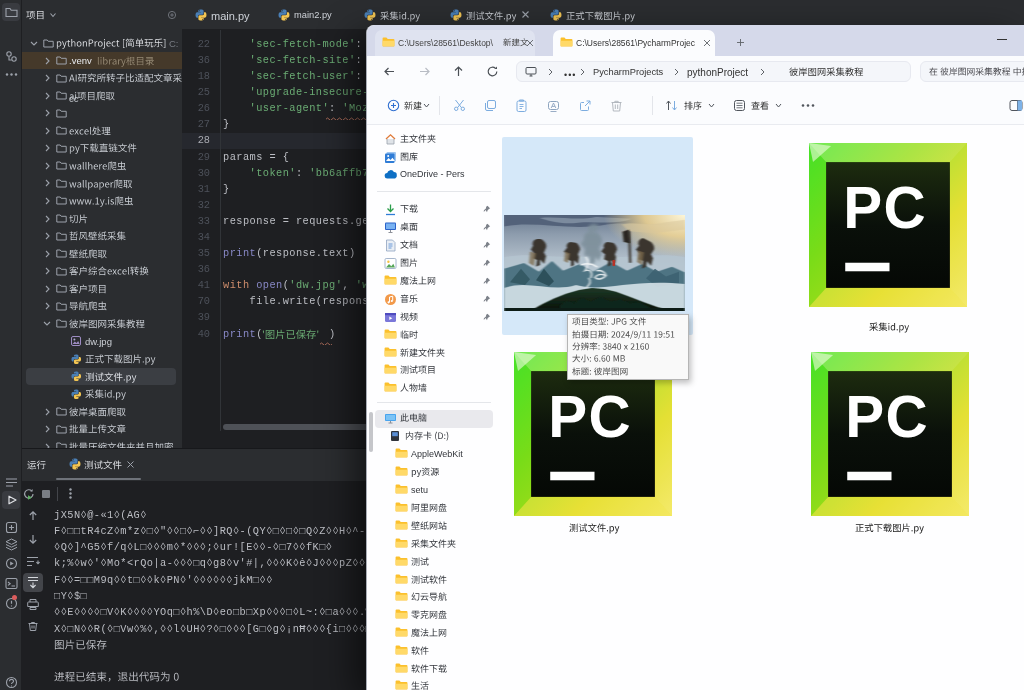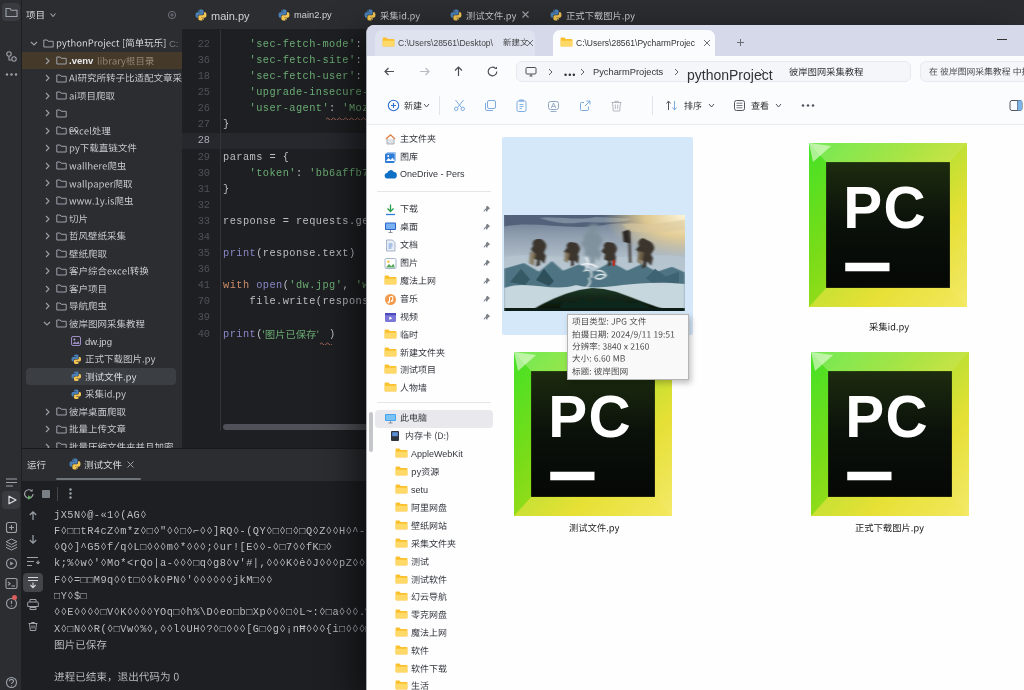--- a/index.html
+++ b/index.html
@@ -129,21 +129,21 @@
         <path fill="#dfe1e5" d="M0.9 2.2H1.7V0.4L1.7 -0.5C2.2 -0.1 2.7 0.1 3.1 0.1C4.3 0.1 5.4 -0.9 5.4 -2.7C5.4 -4.3 4.7 -5.3 3.3 -5.3C2.7 -5.3 2.2 -4.9 1.7 -4.6H1.7L1.6 -5.2H0.9ZM3 -0.6C2.7 -0.6 2.2 -0.7 1.7 -1.1V-3.9C2.2 -4.3 2.7 -4.6 3.1 -4.6C4.1 -4.6 4.5 -3.8 4.5 -2.7C4.5 -1.4 3.9 -0.6 3 -0.6Z M6.8 2.2C7.9 2.2 8.4 1.4 8.8 0.4L10.7 -5.2H9.9L8.9 -2.3C8.8 -1.8 8.7 -1.3 8.5 -0.8H8.5C8.3 -1.3 8.1 -1.8 8 -2.3L6.9 -5.2H6L8.1 0L8 0.4C7.8 1 7.4 1.5 6.8 1.5C6.7 1.5 6.5 1.5 6.4 1.4L6.2 2.1C6.4 2.2 6.6 2.2 6.8 2.2Z M13.3 0.1C13.7 0.1 14 0 14.3 -0.1L14.1 -0.7C13.9 -0.6 13.7 -0.6 13.5 -0.6C12.9 -0.6 12.7 -0.9 12.7 -1.6V-4.5H14.1V-5.2H12.7V-6.6H12L11.9 -5.2L11.1 -5.1V-4.5H11.9V-1.6C11.9 -0.6 12.2 0.1 13.3 0.1Z M15.3 0H16.2V-3.7C16.7 -4.3 17 -4.5 17.6 -4.5C18.3 -4.5 18.6 -4.1 18.6 -3.2V0H19.4V-3.3C19.4 -4.6 18.9 -5.3 17.8 -5.3C17.1 -5.3 16.6 -4.9 16.1 -4.4L16.2 -5.5V-7.6H15.3Z M23.1 0.1C24.3 0.1 25.5 -0.9 25.5 -2.6C25.5 -4.3 24.3 -5.3 23.1 -5.3C21.8 -5.3 20.7 -4.3 20.7 -2.6C20.7 -0.9 21.8 0.1 23.1 0.1ZM23.1 -0.6C22.2 -0.6 21.6 -1.4 21.6 -2.6C21.6 -3.8 22.2 -4.6 23.1 -4.6C24 -4.6 24.6 -3.8 24.6 -2.6C24.6 -1.4 24 -0.6 23.1 -0.6Z M26.8 0H27.7V-3.7C28.2 -4.3 28.6 -4.5 29.1 -4.5C29.8 -4.5 30.1 -4.1 30.1 -3.2V0H30.9V-3.3C30.9 -4.6 30.4 -5.3 29.4 -5.3C28.7 -5.3 28.1 -4.9 27.6 -4.4H27.6L27.5 -5.2H26.8Z M32.7 0H33.6V-2.8H34.7C36.3 -2.8 37.3 -3.4 37.3 -4.9C37.3 -6.4 36.2 -7 34.7 -7H32.7ZM33.6 -3.5V-6.3H34.6C35.8 -6.3 36.4 -5.9 36.4 -4.9C36.4 -3.9 35.8 -3.5 34.6 -3.5Z M38.6 0H39.5V-3.3C39.8 -4.2 40.4 -4.5 40.8 -4.5C41 -4.5 41.1 -4.5 41.3 -4.4L41.5 -5.2C41.3 -5.3 41.1 -5.3 40.9 -5.3C40.3 -5.3 39.8 -4.9 39.4 -4.2H39.4L39.3 -5.2H38.6Z M44.3 0.1C45.6 0.1 46.7 -0.9 46.7 -2.6C46.7 -4.3 45.6 -5.3 44.3 -5.3C43.1 -5.3 41.9 -4.3 41.9 -2.6C41.9 -0.9 43.1 0.1 44.3 0.1ZM44.3 -0.6C43.4 -0.6 42.8 -1.4 42.8 -2.6C42.8 -3.8 43.4 -4.6 44.3 -4.6C45.2 -4.6 45.8 -3.8 45.8 -2.6C45.8 -1.4 45.2 -0.6 44.3 -0.6Z M47.5 2.3C48.6 2.3 48.9 1.6 48.9 0.6V-5.2H48.1V0.6C48.1 1.2 48 1.6 47.4 1.6C47.3 1.6 47.1 1.6 46.9 1.5L46.8 2.2C47 2.2 47.2 2.3 47.5 2.3ZM48.5 -6.2C48.8 -6.2 49.1 -6.5 49.1 -6.8C49.1 -7.1 48.8 -7.4 48.5 -7.4C48.2 -7.4 47.9 -7.1 47.9 -6.8C47.9 -6.5 48.2 -6.2 48.5 -6.2Z M52.8 0.1C53.5 0.1 54 -0.1 54.5 -0.4L54.2 -1C53.8 -0.7 53.4 -0.6 52.9 -0.6C51.9 -0.6 51.2 -1.3 51.2 -2.4H54.6C54.7 -2.5 54.7 -2.7 54.7 -2.9C54.7 -4.3 53.9 -5.3 52.6 -5.3C51.4 -5.3 50.3 -4.3 50.3 -2.6C50.3 -0.9 51.4 0.1 52.8 0.1ZM51.1 -3C51.3 -4 51.9 -4.6 52.6 -4.6C53.4 -4.6 53.9 -4 53.9 -3Z M58 0.1C58.6 0.1 59.2 -0.1 59.7 -0.5L59.3 -1.1C58.9 -0.8 58.5 -0.6 58.1 -0.6C57.1 -0.6 56.5 -1.4 56.5 -2.6C56.5 -3.8 57.1 -4.6 58.1 -4.6C58.5 -4.6 58.8 -4.4 59.1 -4.1L59.5 -4.7C59.2 -5 58.7 -5.3 58 -5.3C56.7 -5.3 55.6 -4.3 55.6 -2.6C55.6 -0.9 56.6 0.1 58 0.1Z M62.4 0.1C62.7 0.1 63.1 0 63.4 -0.1L63.2 -0.7C63 -0.6 62.8 -0.6 62.6 -0.6C62 -0.6 61.8 -0.9 61.8 -1.6V-4.5H63.2V-5.2H61.8V-6.6H61.1L61 -5.2L60.2 -5.1V-4.5H60.9V-1.6C60.9 -0.6 61.3 0.1 62.4 0.1Z M67 1.6H68.9V1.1H67.6V-7H68.9V-7.5H67Z M70.2 -4.3V0.7H70.9V-4.3ZM70.6 -5.1C71 -4.8 71.5 -4.3 71.7 -3.9L72.2 -4.3C72 -4.6 71.6 -5.1 71.1 -5.5ZM72.2 -3.7V-0.4H75.7V-3.7ZM71.1 -8C70.8 -7.1 70.3 -6.2 69.6 -5.7C69.8 -5.6 70.1 -5.4 70.2 -5.3C70.6 -5.6 70.9 -6.1 71.2 -6.5H71.8C72 -6.2 72.2 -5.7 72.3 -5.4L72.9 -5.6C72.9 -5.9 72.7 -6.2 72.5 -6.5H73.9V-7.1H71.5C71.6 -7.4 71.7 -7.6 71.8 -7.8ZM74.8 -8C74.6 -7.2 74.2 -6.4 73.6 -5.9C73.8 -5.8 74.1 -5.6 74.2 -5.5C74.5 -5.8 74.7 -6.1 75 -6.5H75.7C76 -6.1 76.3 -5.7 76.4 -5.3L77 -5.6C76.9 -5.9 76.7 -6.2 76.5 -6.5H78V-7.1H75.3C75.4 -7.4 75.4 -7.6 75.5 -7.8ZM75.1 -1.8V-0.9H72.8V-1.8ZM72.8 -3.1H75.1V-2.3H72.8ZM72.5 -5.1V-4.5H77V-0.1C77 0 76.9 0.1 76.8 0.1C76.6 0.1 76.1 0.1 75.6 0.1C75.7 0.2 75.8 0.5 75.8 0.7C76.5 0.7 77 0.7 77.3 0.6C77.6 0.5 77.7 0.3 77.7 -0.1V-5.1Z M80.8 -4.2H83V-3.1H80.8ZM83.8 -4.2H86.1V-3.1H83.8ZM80.8 -5.7H83V-4.7H80.8ZM83.8 -5.7H86.1V-4.7H83.8ZM85.4 -7.9C85.2 -7.5 84.8 -6.8 84.5 -6.3H82.2L82.5 -6.5C82.4 -6.9 81.9 -7.5 81.5 -7.9L80.9 -7.7C81.3 -7.3 81.6 -6.7 81.8 -6.3H80.1V-2.5H83V-1.6H79.2V-0.9H83V0.8H83.8V-0.9H87.7V-1.6H83.8V-2.5H86.9V-6.3H85.3C85.6 -6.7 85.9 -7.2 86.2 -7.7Z M92.3 -7.3V-6.6H96.8V-7.3ZM88.5 -1.1 88.7 -0.4C89.6 -0.6 90.8 -1 92 -1.3L91.9 -2L90.6 -1.6V-3.8H91.7V-4.5H90.6V-6.6H91.8V-7.2H88.6V-6.6H89.9V-4.5H88.8V-3.8H89.9V-1.4ZM91.9 -4.6V-3.9H93.1C93.1 -1.8 92.8 -0.5 90.9 0.2C91 0.4 91.2 0.6 91.3 0.8C93.4 -0 93.7 -1.5 93.8 -3.9H94.9V-0.3C94.9 0.5 95.1 0.7 95.8 0.7C95.9 0.7 96.4 0.7 96.6 0.7C97.2 0.7 97.4 0.3 97.4 -1C97.2 -1 96.9 -1.1 96.8 -1.3C96.7 -0.2 96.7 0 96.5 0C96.4 0 95.9 0 95.9 0C95.7 0 95.6 -0 95.6 -0.3V-3.9H97.3V-4.6Z M99.9 -2.6C99.5 -1.8 98.7 -0.9 98 -0.3C98.2 -0.2 98.5 0 98.6 0.2C99.3 -0.5 100.1 -1.5 100.6 -2.4ZM104.3 -2.3C104.9 -1.6 105.8 -0.5 106.1 0.1L106.8 -0.2C106.4 -0.9 105.6 -1.9 104.9 -2.6ZM98.9 -3.3C99 -3.4 99.4 -3.5 100 -3.5H102.3V-0.2C102.3 -0 102.2 0 102 0C101.9 0 101.3 0 100.7 0C100.8 0.2 100.9 0.5 101 0.7C101.8 0.7 102.3 0.7 102.6 0.6C102.9 0.5 103 0.3 103 -0.2V-3.5H106.5L106.5 -4.2H103V-6.1H102.3V-4.2H99.6C99.8 -4.9 99.9 -5.8 100 -6.6C102.1 -6.7 104.5 -6.9 106 -7.2L105.6 -7.9C104.1 -7.5 101.5 -7.3 99.3 -7.3C99.3 -6.2 99 -4.9 99 -4.6C98.9 -4.3 98.8 -4.1 98.7 -4C98.7 -3.8 98.9 -3.5 98.9 -3.3Z M107.5 1.6H109.4V-7.5H107.5V-7H108.7V1.1H107.5Z"></path>
       </svg>
       <div class="tlat" style="left:169px;top:37.5px;color:#787c83">C:</div>
       <div class="abs" style="left:22px;top:52.0px;width:160px;height:17px;background:#45392a"></div>
       <svg class="abs" style="left:44px;top:56.55px" width="7" height="8" viewBox="0 0 7 8">
         <path d="M2 1l3 3-3 3" fill="none" stroke="#9da2ab" stroke-width="1.1"></path>
       </svg>
       <svg class="abs" style="left:56px;top:56.05px" width="11" height="9" viewBox="0 0 11 9">
         <path d="M.8 1h3.4l1 1.3h5V8H.8z" fill="none" stroke="#9da2ab" stroke-width="1"></path>
       </svg>
-      <div class="tlat" style="left:69px;top:55.0px;color:#e8eaee;font-weight:bold">.venv</div>
+      <div class="tlat" style="left:69px;top:55.0px;color:#e8eaee;font-weight:normal">.venv</div>
       <svg class="vt" style="left:97px;top:54.7px" width="59.4" height="12.8" viewBox="0 -9.5 59.4 12.8">
         <path fill="#968a75" d="M1.8 0.1C2 0.1 2.2 0.1 2.3 0L2.2 -0.6C2.1 -0.6 2 -0.6 2 -0.6C1.9 -0.6 1.7 -0.7 1.7 -1V-7.6H0.9V-1C0.9 -0.3 1.1 0.1 1.8 0.1Z M3.6 0H4.4V-5.2H3.6ZM4 -6.2C4.4 -6.2 4.6 -6.5 4.6 -6.8C4.6 -7.1 4.4 -7.4 4 -7.4C3.7 -7.4 3.4 -7.1 3.4 -6.8C3.4 -6.5 3.7 -6.2 4 -6.2Z M8.5 0.1C9.6 0.1 10.7 -0.9 10.7 -2.7C10.7 -4.3 10 -5.3 8.6 -5.3C8.1 -5.3 7.5 -5 7 -4.6L7.1 -5.5V-7.6H6.2V0H6.9L7 -0.5H7C7.4 -0.1 8 0.1 8.5 0.1ZM8.3 -0.6C8 -0.6 7.5 -0.7 7.1 -1.1V-3.9C7.5 -4.3 8 -4.6 8.4 -4.6C9.4 -4.6 9.8 -3.8 9.8 -2.7C9.8 -1.4 9.2 -0.6 8.3 -0.6Z M12.1 0H12.9V-3.3C13.3 -4.2 13.8 -4.5 14.2 -4.5C14.4 -4.5 14.6 -4.5 14.7 -4.4L14.9 -5.2C14.7 -5.3 14.6 -5.3 14.3 -5.3C13.8 -5.3 13.2 -4.9 12.9 -4.2H12.9L12.8 -5.2H12.1Z M16.9 0.1C17.6 0.1 18.1 -0.2 18.6 -0.6H18.7L18.7 0H19.5V-3.2C19.5 -4.5 18.9 -5.3 17.7 -5.3C16.8 -5.3 16.1 -4.9 15.6 -4.6L16 -4C16.4 -4.3 16.9 -4.6 17.5 -4.6C18.4 -4.6 18.6 -3.9 18.6 -3.3C16.4 -3 15.4 -2.5 15.4 -1.3C15.4 -0.4 16.1 0.1 16.9 0.1ZM17.2 -0.6C16.7 -0.6 16.3 -0.8 16.3 -1.4C16.3 -2.1 16.9 -2.5 18.6 -2.7V-1.3C18.1 -0.8 17.7 -0.6 17.2 -0.6Z M21.1 0H22V-3.3C22.3 -4.2 22.8 -4.5 23.3 -4.5C23.5 -4.5 23.6 -4.5 23.8 -4.4L23.9 -5.2C23.8 -5.3 23.6 -5.3 23.4 -5.3C22.8 -5.3 22.3 -4.9 21.9 -4.2H21.9L21.8 -5.2H21.1Z M24.9 2.2C25.9 2.2 26.4 1.4 26.8 0.4L28.7 -5.2H27.9L27 -2.3C26.8 -1.8 26.7 -1.3 26.5 -0.8H26.5C26.3 -1.3 26.1 -1.8 26 -2.3L24.9 -5.2H24L26.1 0L26 0.4C25.8 1 25.4 1.5 24.8 1.5C24.7 1.5 24.5 1.5 24.4 1.4L24.3 2.1C24.4 2.2 24.6 2.2 24.9 2.2Z M30.8 -8V-6.1H29.3V-5.5H30.7C30.4 -4.2 29.8 -2.7 29.2 -1.9C29.3 -1.7 29.5 -1.4 29.6 -1.2C30 -1.8 30.4 -2.8 30.8 -3.9V0.8H31.4V-4.2C31.7 -3.7 32 -3.1 32.1 -2.8L32.6 -3.3C32.4 -3.6 31.7 -4.7 31.4 -5V-5.5H32.6V-6.1H31.4V-8ZM36.5 -5.2V-4H33.6V-5.2ZM36.5 -5.8H33.6V-6.9H36.5ZM33 0.8C33.1 0.6 33.4 0.5 35.4 0C35.4 -0.1 35.4 -0.4 35.4 -0.6L33.6 -0.2V-3.4H34.6C35.1 -1.5 36 -0 37.5 0.7C37.6 0.5 37.9 0.2 38 0.1C37.2 -0.2 36.6 -0.8 36.1 -1.5C36.6 -1.8 37.3 -2.2 37.7 -2.6L37.3 -3.1C36.9 -2.7 36.3 -2.3 35.8 -2C35.5 -2.4 35.3 -2.9 35.2 -3.4H37.2V-7.6H32.9V-0.4C32.9 -0 32.8 0.1 32.7 0.2C32.8 0.3 32.9 0.6 33 0.8Z M40.6 -4.5H45.6V-2.9H40.6ZM40.6 -5.1V-6.7H45.6V-5.1ZM40.6 -2.2H45.6V-0.6H40.6ZM39.9 -7.4V0.7H40.6V0.1H45.6V0.7H46.3V-7.4Z M49.1 -3C49.7 -2.7 50.5 -2.1 50.9 -1.8L51.4 -2.3C51 -2.6 50.2 -3.1 49.6 -3.4ZM49.1 -7.4V-6.8H54.9L54.8 -5.9H49.4V-5.3H54.8L54.7 -4.4H48.5V-3.8H52.2V-2C50.9 -1.4 49.4 -0.9 48.5 -0.5L48.9 0.1C49.8 -0.3 51.1 -0.8 52.2 -1.3V-0C52.2 0.1 52.2 0.2 52 0.2C51.9 0.2 51.3 0.2 50.8 0.2C50.9 0.3 51 0.6 51 0.8C51.8 0.8 52.3 0.8 52.6 0.7C52.9 0.6 53 0.4 53 -0V-2.2C53.8 -1 55 -0.1 56.4 0.4C56.5 0.2 56.8 -0.1 56.9 -0.2C55.9 -0.5 55 -1 54.3 -1.7C54.9 -2.1 55.6 -2.6 56.2 -3.1L55.5 -3.5C55.1 -3.1 54.4 -2.5 53.8 -2.1C53.5 -2.5 53.2 -3 53 -3.5V-3.8H56.8V-4.4H55.5C55.6 -5.4 55.6 -6.5 55.7 -7.4L55.1 -7.5L55 -7.4Z"></path>
       </svg>
       <svg class="abs" style="left:44px;top:74.1px" width="7" height="8" viewBox="0 0 7 8">
         <path d="M2 1l3 3-3 3" fill="none" stroke="#9da2ab" stroke-width="1.1"></path>
       </svg>
       <svg class="abs" style="left:56px;top:73.6px" width="11" height="9" viewBox="0 0 11 9">
         <path d="M.8 1h3.4l1 1.3h5V8H.8z" fill="none" stroke="#9da2ab" stroke-width="1"></path>
       </svg>
       <svg class="vt" style="left:69px;top:72.2px" width="115.1" height="12.8" viewBox="0 -9.5 115.1 12.8">
@@ -157,21 +157,21 @@
       </svg>
       <svg class="vt" style="left:69px;top:89.8px" width="48" height="12.8" viewBox="0 -9.5 48 12.8">
         <path fill="#ccd0d6" d="M2.1 0.1C2.7 0.1 3.3 -0.2 3.8 -0.6H3.8L3.9 0H4.6V-3.2C4.6 -4.5 4.1 -5.3 2.8 -5.3C2 -5.3 1.2 -4.9 0.8 -4.6L1.1 -4C1.5 -4.3 2.1 -4.6 2.7 -4.6C3.5 -4.6 3.7 -3.9 3.7 -3.3C1.5 -3 0.6 -2.5 0.6 -1.3C0.6 -0.4 1.2 0.1 2.1 0.1ZM2.3 -0.6C1.8 -0.6 1.4 -0.8 1.4 -1.4C1.4 -2.1 2 -2.5 3.7 -2.7V-1.3C3.2 -0.8 2.8 -0.6 2.3 -0.6Z M6.2 0H7.1V-5.2H6.2ZM6.7 -6.2C7 -6.2 7.2 -6.5 7.2 -6.8C7.2 -7.1 7 -7.4 6.7 -7.4C6.3 -7.4 6.1 -7.1 6.1 -6.8C6.1 -6.5 6.3 -6.2 6.7 -6.2Z M13.8 -4.8V-2.7C13.8 -1.7 13.6 -0.5 11 0.2C11.1 0.3 11.4 0.6 11.4 0.7C14.1 -0.1 14.5 -1.5 14.5 -2.7V-4.8ZM14.5 -0.9C15.2 -0.4 16.2 0.3 16.6 0.8L17.1 0.2C16.6 -0.2 15.7 -0.9 15 -1.3ZM8.2 -1.7 8.4 -1C9.3 -1.3 10.4 -1.7 11.6 -2.1L11.5 -2.7L10.3 -2.3V-6.2H11.4V-6.9H8.4V-6.2H9.6V-2.1ZM11.9 -5.9V-1.5H12.6V-5.3H15.7V-1.5H16.4V-5.9H14.2C14.3 -6.2 14.5 -6.6 14.6 -6.9H17.1V-7.6H11.6V-6.9H13.8C13.7 -6.6 13.6 -6.2 13.5 -5.9Z M19.7 -4.5H24.7V-2.9H19.7ZM19.7 -5.1V-6.7H24.7V-5.1ZM19.7 -2.2H24.7V-0.6H19.7ZM19 -7.4V0.7H19.7V0.1H24.7V0.7H25.4V-7.4Z M31.5 -8C30.7 -7.6 29.2 -7.2 28 -7L28 -7V-3.7C28 -2.5 27.9 -0.8 27.2 0.4C27.4 0.4 27.6 0.6 27.7 0.8C28.5 -0.5 28.6 -2.4 28.6 -3.7V-6.5L29.4 -6.7V0.7H30V-6.8L30.8 -7C30.6 -1.7 30.9 0.3 35.8 0.8C35.9 0.6 36.1 0.3 36.2 0.1C31.4 -0.2 31.2 -2.2 31.4 -7.2L32.1 -7.4ZM33.7 -6.6V-4.5H32.8V-6.6ZM34.2 -6.6H35.1V-4.5H34.2ZM32.2 -7.2V-2.5C32.2 -1.7 32.4 -1.5 33.3 -1.5C33.5 -1.5 34.8 -1.5 35 -1.5C35.7 -1.5 35.9 -1.8 36 -3C35.8 -3 35.5 -3.1 35.4 -3.2C35.3 -2.3 35.3 -2.1 34.9 -2.1C34.6 -2.1 33.5 -2.1 33.3 -2.1C32.9 -2.1 32.8 -2.2 32.8 -2.5V-3.9H35.7V-7.2Z M44.5 -6.2C44.3 -4.8 43.9 -3.6 43.4 -2.6C42.9 -3.6 42.6 -4.9 42.4 -6.2ZM41.3 -6.9V-6.2H41.7C42 -4.6 42.4 -3.1 43 -1.9C42.4 -0.9 41.8 -0.2 41 0.2C41.2 0.4 41.4 0.6 41.5 0.8C42.2 0.3 42.8 -0.4 43.4 -1.2C43.8 -0.4 44.4 0.2 45.2 0.7C45.3 0.5 45.5 0.3 45.6 0.1C44.9 -0.3 44.3 -1 43.8 -1.8C44.5 -3.1 45 -4.8 45.3 -6.8L44.8 -6.9L44.7 -6.9ZM36.8 -1.2 37 -0.6 39.8 -1V0.7H40.5V-1.2L41.4 -1.3L41.3 -1.9L40.5 -1.8V-6.9H41.2V-7.5H36.9V-6.9H37.6V-1.3ZM38.2 -6.9H39.8V-5.6H38.2ZM38.2 -4.9H39.8V-3.6H38.2ZM38.2 -2.9H39.8V-1.7L38.2 -1.4Z"></path>
       </svg>
       <svg class="abs" style="left:44px;top:109.2px" width="7" height="8" viewBox="0 0 7 8">
         <path d="M2 1l3 3-3 3" fill="none" stroke="#9da2ab" stroke-width="1.1"></path>
       </svg>
       <svg class="abs" style="left:56px;top:108.7px" width="11" height="9" viewBox="0 0 11 9">
         <path d="M.8 1h3.4l1 1.3h5V8H.8z" fill="none" stroke="#9da2ab" stroke-width="1"></path>
       </svg>
-      <div class="tlat" style="left:69px;top:123px">cc</div>
+      <div class="tlat" style="left:69px;top:93px">cc</div>
       <svg class="abs" style="left:44px;top:126.75px" width="7" height="8" viewBox="0 0 7 8">
         <path d="M2 1l3 3-3 3" fill="none" stroke="#9da2ab" stroke-width="1.1"></path>
       </svg>
       <svg class="abs" style="left:56px;top:126.25px" width="11" height="9" viewBox="0 0 11 9">
         <path d="M.8 1h3.4l1 1.3h5V8H.8z" fill="none" stroke="#9da2ab" stroke-width="1"></path>
       </svg>
       <svg class="vt" style="left:69px;top:124.9px" width="43.8" height="12.8" viewBox="0 -9.5 43.8 12.8">
         <path fill="#ccd0d6" d="M3 0.1C3.7 0.1 4.2 -0.1 4.7 -0.4L4.4 -1C4 -0.7 3.6 -0.6 3.1 -0.6C2.1 -0.6 1.4 -1.3 1.3 -2.4H4.8C4.8 -2.5 4.9 -2.7 4.9 -2.9C4.9 -4.3 4.1 -5.3 2.8 -5.3C1.6 -5.3 0.5 -4.3 0.5 -2.6C0.5 -0.9 1.6 0.1 3 0.1ZM1.3 -3C1.4 -4 2.1 -4.6 2.8 -4.6C3.6 -4.6 4.1 -4 4.1 -3Z M5.4 0H6.3L7 -1.2C7.2 -1.5 7.4 -1.8 7.5 -2.1H7.6C7.8 -1.8 8 -1.5 8.1 -1.2L8.9 0H9.9L8.2 -2.6L9.7 -5.2H8.8L8.2 -4C8 -3.7 7.9 -3.5 7.7 -3.2H7.7C7.5 -3.5 7.3 -3.7 7.2 -4L6.5 -5.2H5.5L7.1 -2.7Z M12.9 0.1C13.5 0.1 14.1 -0.1 14.6 -0.5L14.2 -1.1C13.9 -0.8 13.5 -0.6 13 -0.6C12 -0.6 11.4 -1.4 11.4 -2.6C11.4 -3.8 12.1 -4.6 13 -4.6C13.4 -4.6 13.7 -4.4 14 -4.1L14.5 -4.7C14.1 -5 13.6 -5.3 13 -5.3C11.6 -5.3 10.5 -4.3 10.5 -2.6C10.5 -0.9 11.5 0.1 12.9 0.1Z M17.8 0.1C18.5 0.1 19 -0.1 19.5 -0.4L19.2 -1C18.8 -0.7 18.4 -0.6 17.9 -0.6C16.9 -0.6 16.2 -1.3 16.2 -2.4H19.7C19.7 -2.5 19.7 -2.7 19.7 -2.9C19.7 -4.3 19 -5.3 17.6 -5.3C16.5 -5.3 15.3 -4.3 15.3 -2.6C15.3 -0.9 16.4 0.1 17.8 0.1ZM16.2 -3C16.3 -4 16.9 -4.6 17.7 -4.6C18.5 -4.6 18.9 -4 18.9 -3Z M21.9 0.1C22.1 0.1 22.3 0.1 22.4 0L22.3 -0.6C22.2 -0.6 22.1 -0.6 22.1 -0.6C22 -0.6 21.8 -0.7 21.8 -1V-7.6H21V-1C21 -0.3 21.2 0.1 21.9 0.1Z M26.8 -5.8C26.7 -4.5 26.3 -3.4 25.9 -2.5C25.5 -3.1 25.2 -4 24.9 -5C25 -5.3 25.1 -5.5 25.2 -5.8ZM24.9 -7.9C24.6 -6.1 24 -4.3 23.3 -3.3C23.5 -3.2 23.7 -3 23.9 -2.9C24.1 -3.2 24.3 -3.6 24.6 -4.1C24.8 -3.2 25.1 -2.4 25.5 -1.8C24.9 -0.9 24.1 -0.2 23.1 0.2C23.3 0.3 23.6 0.6 23.7 0.8C24.6 0.3 25.3 -0.3 26 -1.2C27.1 0.2 28.6 0.5 30.3 0.5H31.7C31.7 0.3 31.8 -0.1 32 -0.3C31.6 -0.3 30.6 -0.3 30.3 -0.3C28.9 -0.3 27.4 -0.5 26.3 -1.8C27 -3 27.4 -4.5 27.6 -6.4L27.2 -6.5L27 -6.5H25.4C25.5 -6.9 25.6 -7.3 25.6 -7.8ZM28.6 -8V-1H29.4V-4.9C30 -4.2 30.7 -3.3 31.1 -2.7L31.7 -3.1C31.3 -3.8 30.4 -4.9 29.6 -5.6L29.4 -5.5V-8Z M36.8 -5.1H38.3V-3.9H36.8ZM38.9 -5.1H40.3V-3.9H38.9ZM36.8 -6.9H38.3V-5.7H36.8ZM38.9 -6.9H40.3V-5.7H38.9ZM35.3 -0.2V0.4H41.5V-0.2H38.9V-1.5H41.2V-2.2H38.9V-3.3H41V-7.5H36.2V-3.3H38.2V-2.2H36.1V-1.5H38.2V-0.2ZM32.6 -0.9 32.8 -0.2C33.6 -0.5 34.7 -0.9 35.8 -1.2L35.6 -1.9L34.6 -1.6V-3.9H35.6V-4.6H34.6V-6.7H35.7V-7.3H32.7V-6.7H33.9V-4.6H32.8V-3.9H33.9V-1.3C33.4 -1.2 33 -1.1 32.6 -0.9Z"></path>
       </svg>
       <svg class="abs" style="left:44px;top:144.3px" width="7" height="8" viewBox="0 0 7 8">
@@ -503,21 +503,21 @@
         <path d="M2 1l3 3-3 3" fill="none" stroke="#5f6368" stroke-width="1"></path>
       </svg>
       <div class="abs" style="left:197px;top:44.5px;width:9px;font-size:9px;color:#333;letter-spacing:1px">•••</div>
       <svg class="abs" style="left:212px;top:42.5px" width="7" height="8" viewBox="0 0 7 8">
         <path d="M2 1l3 3-3 3" fill="none" stroke="#5f6368" stroke-width="1"></path>
       </svg>
       <div class="abs" style="left:226px;top:41.5px;font-size:9.3px;color:#333">PycharmProjects</div>
       <svg class="abs" style="left:306px;top:42.5px" width="7" height="8" viewBox="0 0 7 8">
         <path d="M2 1l3 3-3 3" fill="none" stroke="#5f6368" stroke-width="1"></path>
       </svg>
-      <div class="abs" style="left:320px;top:41.5px;font-size:14px;color:#333">pythonProject</div>
+      <div class="abs" style="left:320px;top:41.5px;font-size:10px;color:#333">pythonProject</div>
       <svg class="abs" style="left:392px;top:42.5px" width="7" height="8" viewBox="0 0 7 8">
         <path d="M2 1l3 3-3 3" fill="none" stroke="#5f6368" stroke-width="1"></path>
       </svg>
       <svg class="vt" style="left:422px;top:40.7px" width="76.4" height="12.6" viewBox="0 -9.3 76.4 12.6">
         <path fill="#333" d="M2.3 -7.8C1.9 -7.1 1.1 -6.4 0.4 -5.9C0.5 -5.7 0.7 -5.5 0.8 -5.3C1.6 -5.9 2.4 -6.7 2.9 -7.5ZM2.4 -5.8C1.9 -4.8 1.1 -3.9 0.3 -3.2C0.4 -3.1 0.6 -2.7 0.7 -2.6C1 -2.8 1.3 -3.1 1.6 -3.5V0.7H2.3V-4.3C2.6 -4.7 2.8 -5.1 3.1 -5.5ZM3.5 -6.4V-4C3.5 -2.7 3.4 -1 2.5 0.2C2.7 0.3 2.9 0.5 3 0.7C3.9 -0.5 4.1 -2.2 4.2 -3.5H4.3C4.6 -2.5 5.1 -1.7 5.7 -1C5.1 -0.5 4.4 -0.1 3.6 0.2C3.8 0.3 4 0.6 4 0.7C4.8 0.4 5.6 0 6.2 -0.5C6.8 0 7.6 0.4 8.4 0.7C8.5 0.5 8.7 0.3 8.9 0.1C8 -0.1 7.3 -0.5 6.7 -1C7.4 -1.8 8 -2.8 8.3 -4L7.8 -4.2L7.7 -4.2H6.3V-5.8H7.8C7.7 -5.3 7.6 -4.9 7.5 -4.6L8.1 -4.5C8.3 -4.9 8.5 -5.7 8.7 -6.3L8.2 -6.5L8.1 -6.4H6.3V-7.8H5.7V-6.4ZM5.7 -5.8V-4.2H4.2V-5.8ZM7.4 -3.5C7.2 -2.7 6.7 -2 6.2 -1.5C5.6 -2 5.2 -2.7 4.9 -3.5Z M10.4 -4.9V-3.1C10.4 -2.1 10.4 -0.8 9.6 0.1C9.8 0.2 10.1 0.4 10.2 0.6C11 -0.5 11.1 -2 11.1 -3.1V-4.3H18V-4.9ZM11.4 -1.9V-1.2H14.3V0.7H15.1V-1.2H18.1V-1.9H15.1V-2.9H17.6V-3.5H11.9V-2.9H14.3V-1.9ZM13.6 -7.8V-6.3H11.2V-7.5H10.5V-5.6H17.5V-7.5H16.8V-6.3H14.3V-7.8Z M22.1 -2.6C22.8 -2.4 23.8 -2.1 24.3 -1.9L24.6 -2.3C24.1 -2.6 23.1 -2.9 22.4 -3ZM21.2 -1.4C22.4 -1.3 24 -0.9 24.9 -0.6L25.2 -1.1C24.3 -1.4 22.7 -1.7 21.5 -1.9ZM19.4 -7.4V0.7H20.1V0.4H26.4V0.7H27.1V-7.4ZM20.1 -0.3V-6.8H26.4V-0.3ZM22.5 -6.6C22 -5.8 21.2 -5.1 20.4 -4.6C20.5 -4.5 20.8 -4.3 20.9 -4.2C21.2 -4.4 21.4 -4.6 21.7 -4.9C22 -4.6 22.4 -4.3 22.7 -4C21.9 -3.7 21 -3.4 20.2 -3.2C20.3 -3.1 20.5 -2.8 20.6 -2.7C21.5 -2.9 22.4 -3.2 23.3 -3.7C24.1 -3.3 25 -2.9 25.9 -2.8C25.9 -2.9 26.1 -3.2 26.3 -3.3C25.4 -3.4 24.6 -3.7 23.9 -4C24.6 -4.5 25.2 -5 25.6 -5.6L25.2 -5.9L25.1 -5.8H22.7C22.8 -6 22.9 -6.2 23 -6.4ZM22.1 -5.2 22.2 -5.3H24.6C24.3 -4.9 23.8 -4.6 23.3 -4.3C22.8 -4.6 22.4 -4.9 22.1 -5.2Z M29.7 -5C30.1 -4.5 30.6 -3.9 31 -3.3C30.6 -2.3 30.2 -1.4 29.5 -0.8C29.6 -0.7 29.9 -0.5 30 -0.4C30.6 -1 31.1 -1.8 31.4 -2.7C31.7 -2.2 32 -1.8 32.2 -1.5L32.6 -1.9C32.4 -2.3 32.1 -2.8 31.7 -3.3C31.9 -4.1 32.1 -5 32.3 -5.9L31.6 -6C31.5 -5.3 31.4 -4.6 31.2 -4C30.9 -4.5 30.5 -4.9 30.1 -5.4ZM32.4 -5C32.8 -4.5 33.3 -3.9 33.7 -3.3C33.3 -2.2 32.8 -1.4 32.1 -0.7C32.3 -0.7 32.5 -0.5 32.7 -0.4C33.2 -1 33.7 -1.7 34.1 -2.6C34.4 -2.1 34.7 -1.6 34.8 -1.2L35.3 -1.6C35.1 -2.1 34.8 -2.7 34.3 -3.3C34.6 -4.1 34.8 -4.9 34.9 -5.9L34.3 -5.9C34.2 -5.2 34.1 -4.6 33.9 -4C33.6 -4.5 33.2 -4.9 32.8 -5.3ZM28.7 -7.3V0.7H29.4V-6.6H35.7V-0.2C35.7 -0 35.6 0 35.5 0C35.3 0 34.7 0.1 34.1 0C34.2 0.2 34.3 0.5 34.3 0.7C35.2 0.7 35.7 0.7 36 0.6C36.3 0.5 36.4 0.3 36.4 -0.2V-7.3Z M44.6 -6.4C44.3 -5.7 43.7 -4.7 43.3 -4.1L43.8 -3.9C44.3 -4.4 44.9 -5.4 45.3 -6.1ZM38.5 -5.8C38.9 -5.3 39.3 -4.5 39.4 -4.1L40.1 -4.3C39.9 -4.8 39.5 -5.5 39.1 -6ZM41 -6.1C41.3 -5.6 41.6 -4.9 41.6 -4.4L42.3 -4.6C42.2 -5.1 42 -5.8 41.7 -6.3ZM44.9 -7.7C43.3 -7.4 40.4 -7.2 38 -7.1C38.1 -6.9 38.2 -6.6 38.2 -6.4C40.7 -6.5 43.5 -6.7 45.5 -7.1ZM37.8 -3.5V-2.8H40.9C40.1 -1.7 38.7 -0.7 37.5 -0.2C37.7 -0.1 37.9 0.2 38 0.4C39.2 -0.2 40.6 -1.2 41.5 -2.4V0.7H42.2V-2.4C43.1 -1.3 44.4 -0.2 45.7 0.4C45.8 0.2 46 -0.1 46.2 -0.2C45 -0.7 43.6 -1.7 42.7 -2.8H46V-3.5H42.2V-4.3H41.5V-3.5Z M50.8 -2.7V-2.1H47V-1.5H50.2C49.3 -0.8 47.9 -0.2 46.8 0.1C46.9 0.2 47.1 0.5 47.2 0.6C48.4 0.3 49.8 -0.4 50.8 -1.3V0.7H51.5V-1.3C52.4 -0.5 53.8 0.2 55.1 0.6C55.2 0.4 55.4 0.1 55.5 -0C54.3 -0.3 53 -0.9 52.1 -1.5H55.3V-2.1H51.5V-2.7ZM51.1 -5.1V-4.5H48.8V-5.1ZM50.8 -7.7C51 -7.4 51.1 -7.1 51.3 -6.8H49.2C49.4 -7.1 49.5 -7.4 49.7 -7.7L49 -7.8C48.6 -7 47.8 -6 46.8 -5.2C46.9 -5.1 47.2 -4.9 47.3 -4.7C47.6 -5 47.8 -5.2 48.1 -5.5V-2.5H48.8V-2.8H55V-3.4H51.7V-4H54.4V-4.5H51.7V-5.1H54.4V-5.6H51.7V-6.2H54.7V-6.8H52C51.9 -7.1 51.7 -7.5 51.5 -7.8ZM51.1 -5.6H48.8V-6.2H51.1ZM51.1 -4V-3.4H48.8V-4Z M61.7 -7.8C61.4 -6.3 60.9 -4.8 60.2 -3.8L59.9 -4L59.7 -4H58.8C59 -4.2 59.2 -4.5 59.4 -4.7H60.7V-5.3H59.8C60.2 -6 60.6 -6.6 60.9 -7.4L60.3 -7.6C59.9 -6.8 59.5 -6 59 -5.3H58.4V-6.2H59.6V-6.8H58.4V-7.8H57.8V-6.8H56.6V-6.2H57.8V-5.3H56.2V-4.7H58.5C58.3 -4.5 58.1 -4.2 57.9 -4H56.9V-3.4H57.2C56.8 -3.2 56.5 -3 56.1 -2.8C56.3 -2.7 56.5 -2.4 56.6 -2.3C57.2 -2.6 57.7 -3 58.2 -3.4H59.2C58.9 -3.1 58.5 -2.8 58.1 -2.6V-1.9L56.2 -1.7L56.2 -1.1L58.1 -1.3V-0C58.1 0.1 58.1 0.1 58 0.1C57.9 0.1 57.5 0.1 57 0.1C57.1 0.3 57.2 0.6 57.2 0.7C57.8 0.7 58.2 0.7 58.5 0.6C58.7 0.5 58.8 0.4 58.8 0V-1.4L60.7 -1.6V-2.2L58.8 -2V-2.4C59.3 -2.8 59.8 -3.2 60.2 -3.7C60.4 -3.6 60.6 -3.3 60.7 -3.2C61 -3.6 61.2 -3.9 61.4 -4.3C61.6 -3.4 61.8 -2.5 62.2 -1.7C61.7 -0.9 60.9 -0.3 60 0.1C60.1 0.3 60.3 0.6 60.4 0.8C61.3 0.3 62 -0.3 62.6 -1C63 -0.3 63.6 0.3 64.3 0.8C64.4 0.6 64.6 0.3 64.8 0.2C64 -0.2 63.5 -0.9 63 -1.7C63.6 -2.7 63.9 -3.9 64.1 -5.4H64.7V-6.1H62C62.1 -6.6 62.3 -7.1 62.4 -7.7ZM61.8 -5.4H63.4C63.2 -4.3 63 -3.3 62.6 -2.5C62.2 -3.3 62 -4.4 61.8 -5.4Z M70 -6.8H72.9V-5.1H70ZM69.4 -7.4V-4.5H73.5V-7.4ZM69.3 -1.9V-1.3H71.1V-0.1H68.6V0.5H74.1V-0.1H71.8V-1.3H73.6V-1.9H71.8V-3.1H73.9V-3.7H69.1V-3.1H71.1V-1.9ZM68.5 -7.7C67.8 -7.4 66.5 -7.1 65.5 -6.9C65.6 -6.8 65.7 -6.5 65.7 -6.4C66.1 -6.4 66.6 -6.5 67.1 -6.6V-5.2H65.6V-4.5H67C66.6 -3.5 66 -2.3 65.4 -1.6C65.5 -1.4 65.6 -1.2 65.7 -1C66.2 -1.5 66.7 -2.5 67.1 -3.4V0.7H67.8V-3.3C68.1 -2.9 68.4 -2.4 68.6 -2.1L69 -2.7C68.8 -2.9 68 -3.7 67.8 -4V-4.5H68.9V-5.2H67.8V-6.8C68.2 -6.9 68.6 -7 68.9 -7.1Z"></path>
       </svg>
       <svg class="vt" style="left:562px;top:41px" width="112.2" height="11.9" viewBox="0 -8.8 112.2 11.9">
         <path fill="#47474c" d="M3.4 -7.4C3.3 -6.9 3.2 -6.5 3 -6H0.6V-5.4H2.7C2.1 -4.3 1.3 -3.2 0.3 -2.5C0.4 -2.4 0.6 -2.1 0.7 -1.9C1 -2.2 1.4 -2.5 1.7 -2.8V0.7H2.4V-3.6C2.8 -4.1 3.1 -4.8 3.4 -5.4H8.3V-6H3.7C3.9 -6.4 4 -6.8 4.1 -7.2ZM5.3 -4.9V-3.2H3.3V-2.6H5.3V-0.1H2.9V0.5H8.3V-0.1H5.9V-2.6H7.9V-3.2H5.9V-4.9Z M13.2 -7.4C12.9 -6.7 12.1 -6 11.5 -5.6C11.6 -5.4 11.7 -5.2 11.8 -5C12.6 -5.5 13.4 -6.4 13.9 -7.1ZM13.4 -5.5C12.9 -4.5 12.1 -3.6 11.4 -3.1C11.5 -2.9 11.7 -2.6 11.7 -2.4C12 -2.7 12.3 -3 12.6 -3.3V0.7H13.2V-4.1C13.5 -4.5 13.8 -4.8 14 -5.2ZM14.4 -6.1V-3.8C14.4 -2.6 14.3 -0.9 13.5 0.2C13.6 0.3 13.9 0.5 14 0.7C14.8 -0.5 15 -2.1 15 -3.4H15.1C15.5 -2.4 15.9 -1.6 16.5 -0.9C15.9 -0.4 15.3 -0.1 14.5 0.2C14.7 0.3 14.8 0.5 14.9 0.7C15.6 0.4 16.4 0 17 -0.5C17.5 0 18.3 0.4 19.1 0.7C19.2 0.5 19.3 0.3 19.5 0.1C18.7 -0.1 18 -0.5 17.4 -0.9C18.1 -1.7 18.6 -2.6 18.9 -3.8L18.5 -4L18.4 -3.9H17.1V-5.5H18.5C18.4 -5.1 18.3 -4.6 18.2 -4.4L18.8 -4.2C18.9 -4.7 19.2 -5.4 19.3 -6L18.9 -6.1L18.8 -6.1H17.1V-7.4H16.4V-6.1ZM16.4 -5.5V-3.9H15V-5.5ZM18.1 -3.4C17.9 -2.6 17.5 -1.9 17 -1.4C16.4 -1.9 16 -2.6 15.7 -3.4Z M21 -4.6V-2.9C21 -2 20.9 -0.8 20.2 0.1C20.3 0.2 20.6 0.4 20.7 0.5C21.5 -0.4 21.6 -1.9 21.6 -2.9V-4H28.1V-4.6ZM21.9 -1.8V-1.2H24.7V0.7H25.4V-1.2H28.2V-1.8H25.4V-2.7H27.8V-3.3H22.3V-2.7H24.7V-1.8ZM23.9 -7.4V-5.9H21.7V-7.1H21V-5.3H27.6V-7.1H27V-5.9H24.6V-7.4Z M32 -2.5C32.7 -2.3 33.6 -2 34.1 -1.8L34.4 -2.2C33.9 -2.4 33 -2.7 32.3 -2.9ZM31.1 -1.3C32.3 -1.2 33.8 -0.8 34.7 -0.5L35 -1C34.1 -1.3 32.6 -1.7 31.4 -1.8ZM29.4 -7V0.7H30.1V0.3H36.1V0.7H36.8V-7ZM30.1 -0.3V-6.4H36.1V-0.3ZM32.3 -6.2C31.9 -5.5 31.1 -4.8 30.4 -4.4C30.5 -4.3 30.7 -4.1 30.8 -4C31.1 -4.2 31.4 -4.4 31.7 -4.6C31.9 -4.3 32.2 -4.1 32.6 -3.8C31.8 -3.5 31 -3.2 30.2 -3C30.3 -2.9 30.5 -2.7 30.5 -2.5C31.4 -2.7 32.3 -3 33.2 -3.5C33.9 -3.1 34.7 -2.8 35.6 -2.6C35.6 -2.8 35.8 -3 35.9 -3.1C35.2 -3.2 34.4 -3.5 33.7 -3.8C34.4 -4.2 34.9 -4.7 35.3 -5.3L34.9 -5.6L34.8 -5.5H32.5C32.7 -5.7 32.8 -5.9 32.9 -6ZM32 -5 32.1 -5H34.4C34 -4.7 33.6 -4.4 33.1 -4.1C32.7 -4.3 32.3 -4.6 32 -5Z M39.2 -4.7C39.6 -4.2 40 -3.7 40.4 -3.1C40.1 -2.2 39.6 -1.4 39 -0.8C39.1 -0.7 39.4 -0.5 39.5 -0.4C40 -1 40.5 -1.7 40.8 -2.5C41.1 -2.1 41.3 -1.7 41.5 -1.4L41.9 -1.8C41.7 -2.2 41.4 -2.7 41.1 -3.2C41.3 -3.9 41.5 -4.7 41.6 -5.6L41 -5.6C40.9 -5 40.8 -4.3 40.6 -3.8C40.3 -4.2 39.9 -4.7 39.6 -5.1ZM41.7 -4.7C42.1 -4.2 42.6 -3.7 42.9 -3.1C42.6 -2.1 42.1 -1.3 41.5 -0.7C41.6 -0.6 41.9 -0.4 42 -0.3C42.5 -0.9 43 -1.6 43.3 -2.5C43.6 -2 43.9 -1.5 44.1 -1.1L44.5 -1.5C44.3 -2 44 -2.6 43.6 -3.2C43.8 -3.9 44 -4.7 44.1 -5.5L43.5 -5.6C43.4 -5 43.3 -4.3 43.2 -3.8C42.8 -4.2 42.5 -4.7 42.2 -5.1ZM38.3 -6.9V0.7H38.9V-6.2H44.9V-0.2C44.9 -0 44.8 0 44.7 0C44.5 0 43.9 0.1 43.3 0C43.4 0.2 43.5 0.5 43.6 0.7C44.4 0.7 44.9 0.7 45.1 0.6C45.4 0.5 45.5 0.2 45.5 -0.2V-6.9Z M53.3 -6.1C53 -5.4 52.5 -4.5 52 -3.9L52.6 -3.6C53 -4.2 53.6 -5.1 54 -5.8ZM47.5 -5.5C47.9 -5 48.3 -4.3 48.4 -3.8L49 -4.1C48.9 -4.5 48.5 -5.2 48.1 -5.7ZM49.9 -5.8C50.2 -5.3 50.4 -4.6 50.5 -4.2L51.1 -4.4C51 -4.8 50.8 -5.5 50.5 -6ZM53.6 -7.3C52.1 -7 49.4 -6.8 47.1 -6.7C47.2 -6.5 47.2 -6.3 47.3 -6.1C49.6 -6.2 52.3 -6.4 54.1 -6.7ZM46.8 -3.3V-2.6H49.8C49 -1.6 47.7 -0.7 46.6 -0.2C46.8 -0.1 47 0.2 47.1 0.4C48.2 -0.2 49.5 -1.2 50.3 -2.3V0.7H51V-2.3C51.9 -1.2 53.1 -0.2 54.3 0.4C54.4 0.2 54.6 -0.1 54.8 -0.2C53.6 -0.7 52.3 -1.6 51.5 -2.6H54.6V-3.3H51V-4.1H50.3V-3.3Z M59.1 -2.6V-2H55.6V-1.4H58.5C57.7 -0.8 56.4 -0.2 55.3 0.1C55.5 0.2 55.7 0.4 55.8 0.6C56.9 0.3 58.2 -0.4 59.1 -1.2V0.7H59.8V-1.2C60.7 -0.5 62 0.2 63.2 0.5C63.3 0.4 63.5 0.1 63.6 -0C62.5 -0.3 61.3 -0.8 60.4 -1.4H63.4V-2H59.8V-2.6ZM59.4 -4.9V-4.3H57.3V-4.9ZM59.2 -7.3C59.3 -7 59.5 -6.7 59.6 -6.5H57.6C57.8 -6.7 58 -7 58.1 -7.3L57.4 -7.4C57 -6.6 56.3 -5.6 55.4 -4.9C55.5 -4.8 55.7 -4.6 55.8 -4.5C56.1 -4.7 56.4 -5 56.6 -5.2V-2.4H57.3V-2.7H63.2V-3.2H60V-3.8H62.6V-4.3H60V-4.9H62.5V-5.3H60V-5.9H62.9V-6.5H60.3C60.2 -6.7 60 -7.1 59.8 -7.4ZM59.4 -5.3H57.3V-5.9H59.4ZM59.4 -3.8V-3.2H57.3V-3.8Z M69.4 -7.4C69.2 -5.9 68.7 -4.5 68.1 -3.6L67.8 -3.8L67.6 -3.8H66.7C66.9 -4 67.1 -4.2 67.3 -4.4H68.5V-5H67.7C68.1 -5.6 68.4 -6.3 68.7 -7L68.1 -7.2C67.8 -6.4 67.4 -5.7 66.9 -5H66.4V-5.9H67.5V-6.5H66.4V-7.4H65.8V-6.5H64.6V-5.9H65.8V-5H64.2V-4.4H66.5C66.3 -4.2 66.1 -4 65.8 -3.8H65V-3.3H65.2C64.9 -3 64.5 -2.8 64.2 -2.6C64.3 -2.5 64.6 -2.3 64.6 -2.1C65.2 -2.4 65.7 -2.8 66.2 -3.3H67.1C66.8 -3 66.4 -2.7 66.1 -2.5V-1.8L64.2 -1.6L64.3 -1L66.1 -1.2V-0C66.1 0.1 66.1 0.1 66 0.1C65.8 0.1 65.5 0.1 65 0.1C65.1 0.3 65.2 0.5 65.2 0.7C65.8 0.7 66.2 0.7 66.4 0.6C66.7 0.5 66.7 0.3 66.7 0V-1.3L68.6 -1.5V-2.1L66.7 -1.9V-2.3C67.2 -2.6 67.7 -3 68.1 -3.5C68.2 -3.4 68.4 -3.2 68.5 -3.1C68.8 -3.4 69 -3.7 69.1 -4.1C69.3 -3.2 69.6 -2.4 69.9 -1.6C69.4 -0.9 68.8 -0.3 67.8 0.1C68 0.3 68.2 0.6 68.2 0.7C69.1 0.3 69.8 -0.3 70.3 -1C70.7 -0.3 71.3 0.3 71.9 0.7C72 0.5 72.3 0.3 72.4 0.1C71.7 -0.2 71.1 -0.8 70.7 -1.6C71.2 -2.6 71.6 -3.7 71.8 -5.1H72.3V-5.8H69.7C69.9 -6.2 70 -6.8 70.1 -7.3ZM69.6 -5.1H71.1C70.9 -4 70.7 -3.1 70.3 -2.3C70 -3.2 69.7 -4.1 69.6 -5.1Z M77.4 -6.5H80V-4.8H77.4ZM76.8 -7V-4.3H80.7V-7ZM76.6 -1.8V-1.3H78.4V-0.1H76V0.5H81.2V-0.1H79V-1.3H80.8V-1.8H79V-2.9H81V-3.5H76.4V-2.9H78.4V-1.8ZM75.9 -7.3C75.2 -7 74.1 -6.7 73.1 -6.5C73.1 -6.4 73.2 -6.2 73.3 -6C73.7 -6.1 74.1 -6.2 74.6 -6.3V-4.9H73.1V-4.3H74.5C74.1 -3.3 73.5 -2.1 72.9 -1.5C73 -1.4 73.2 -1.1 73.3 -0.9C73.7 -1.5 74.2 -2.3 74.6 -3.2V0.7H75.2V-3.1C75.5 -2.7 75.9 -2.3 76 -2L76.4 -2.5C76.2 -2.7 75.5 -3.5 75.2 -3.7V-4.3H76.3V-4.9H75.2V-6.4C75.6 -6.5 76 -6.6 76.3 -6.8Z M87.8 -7.4V-5.8H84.6V-1.6H85.3V-2.2H87.8V0.7H88.5V-2.2H91V-1.7H91.7V-5.8H88.5V-7.4ZM85.3 -2.8V-5.2H87.8V-2.8ZM91 -2.8H88.5V-5.2H91Z M94 -7.4V-5.6H93V-5H94V-3.1L92.9 -2.7L93.1 -2.1L94 -2.5V-0.1C94 0 94 0 93.9 0C93.8 0 93.5 0 93.1 0C93.2 0.2 93.3 0.5 93.3 0.7C93.8 0.7 94.2 0.6 94.4 0.5C94.6 0.4 94.7 0.2 94.7 -0.1V-2.7L95.6 -3.1L95.5 -3.7L94.7 -3.3V-5H95.6V-5.6H94.7V-7.4ZM95.9 -2.6V-2H96.3L96.2 -2C96.6 -1.4 97.1 -0.9 97.7 -0.5C97 -0.1 96.1 0.1 95.3 0.2C95.4 0.3 95.5 0.6 95.6 0.7C96.5 0.6 97.5 0.3 98.3 -0.1C99 0.3 99.8 0.5 100.6 0.7C100.7 0.5 100.9 0.3 101 0.1C100.3 0 99.6 -0.2 98.9 -0.5C99.6 -0.9 100.2 -1.6 100.6 -2.4L100.2 -2.6L100.1 -2.6H98.6V-3.4H100.6V-6.7H98.9V-6.1H100V-5.3H99V-4.8H100V-4H98.6V-7.4H98V-4H96.6V-4.8H97.6V-5.3H96.6V-6.1C97.1 -6.2 97.5 -6.4 97.9 -6.6L97.4 -7.1C97.1 -6.9 96.5 -6.6 96 -6.4V-3.4H98V-2.6ZM99.7 -2C99.4 -1.5 98.9 -1.1 98.3 -0.8C97.7 -1.1 97.2 -1.5 96.9 -2Z M106.9 -0.9C107.7 -0.5 108.6 0.1 109.1 0.5L109.6 0.1C109.1 -0.3 108.2 -0.9 107.4 -1.2ZM103.9 -1.2C103.4 -0.7 102.6 -0.2 101.9 0.1C102.1 0.2 102.3 0.4 102.4 0.5C103.1 0.2 104 -0.4 104.5 -1ZM103.1 -2.8C103.2 -2.9 103.5 -2.9 105.1 -3C104.4 -2.7 103.7 -2.4 103.5 -2.3C103 -2.1 102.6 -2 102.3 -1.9C102.3 -1.8 102.4 -1.5 102.4 -1.3C102.7 -1.4 103 -1.5 105.6 -1.6V-0.1C105.6 0 105.6 0.1 105.4 0.1C105.3 0.1 104.8 0.1 104.3 0.1C104.4 0.2 104.5 0.5 104.5 0.7C105.1 0.7 105.6 0.7 105.9 0.6C106.2 0.5 106.2 0.3 106.2 -0.1V-1.7L108.4 -1.8C108.6 -1.5 108.8 -1.3 109 -1.1L109.5 -1.5C109.1 -1.9 108.3 -2.7 107.7 -3.2L107.2 -2.9C107.5 -2.7 107.7 -2.5 107.9 -2.2L104.1 -2C105.3 -2.5 106.6 -3.1 107.8 -3.8L107.3 -4.2C106.9 -4 106.5 -3.7 106.1 -3.5L104.1 -3.4C104.7 -3.7 105.3 -4 105.9 -4.4L105.6 -4.6H109V-3.6H109.6V-5.2H106.1V-6H109.5V-6.6H106.1V-7.4H105.4V-6.6H102V-6H105.4V-5.2H102V-3.6H102.6V-4.6H105.2C104.6 -4.2 103.8 -3.7 103.5 -3.6C103.3 -3.5 103.1 -3.4 102.9 -3.4C103 -3.2 103.1 -2.9 103.1 -2.8Z"></path>
       </svg>
       <svg class="abs" style="left:20px;top:74px" width="13" height="13" viewBox="0 0 13 13">

